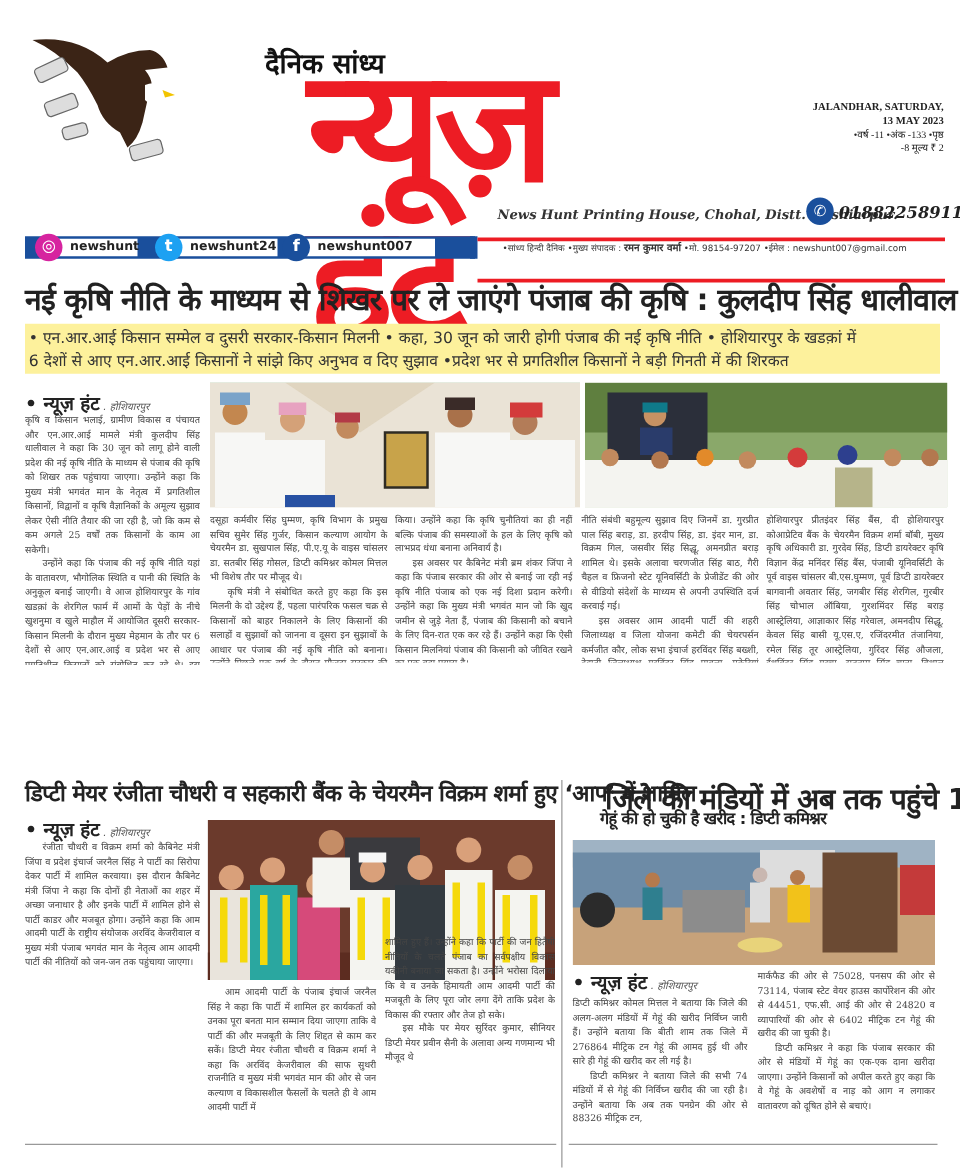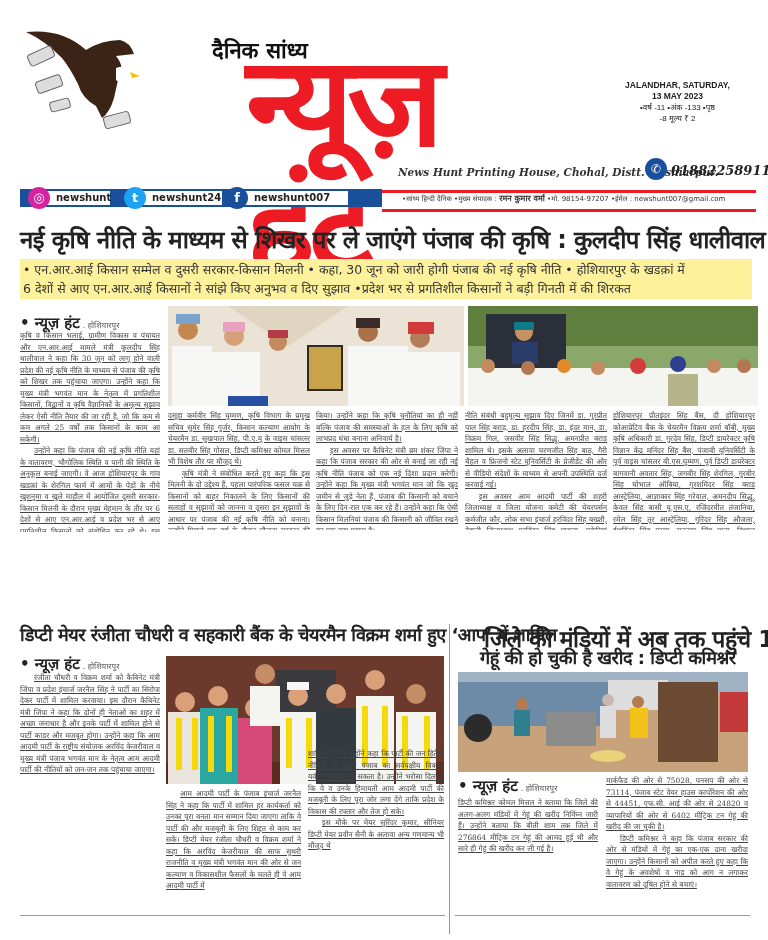--- a/index.html
+++ b/index.html
@@ -4,41 +4,41 @@
 <style>
 *{box-sizing:border-box;margin:0;padding:0;}
 html,body{width:768px;height:940px;background:#fff;overflow:hidden;}
 body{font-family:"DejaVu Serif",serif;color:#222;position:relative;}
 .abs{position:absolute;}
 
 .eagle{left:22px;top:28px;width:140px;height:108px;}
 .daily{left:212px;top:34px;font-family:"DejaVu Sans",sans-serif;font-size:22px;font-weight:bold;color:#111;}
 .logo{left:198px;top:46px;width:330px;height:140px;margin-left:48px;}
 .logo-text{position:absolute;left:0;top:-6px;font-family:"DejaVu Sans",sans-serif;font-weight:900;font-size:124px;color:#ed1c24;letter-spacing:-6px;line-height:1;transform:scaleX(1.05);transform-origin:left;}
-.dateline{left:600px;top:80px;width:155px;text-align:center;font-family:Liberation Sans, sans-serif;font-size:8px;line-height:11px;}
+.dateline{left:600px;top:80px;width:155px;text-align:right;font-family:Liberation Serif, serif;font-size:8px;line-height:11px;}
 .dateline .b{font-weight:bold;font-size:8.5px;}
 .address{left:398px;top:166px;font-style:italic;font-weight:bold;font-size:10.5px;color:#333;font-family:"DejaVu Serif",serif;}
 .phone-ic{left:645px;top:158px;width:22px;height:22px;border-radius:50%;background:#1a4f9c;color:#fff;font-size:12px;text-align:center;line-height:22px;}
 .phone{left:671px;top:163px;font-style:italic;font-weight:bold;font-size:13px;color:#222;}
 .socialbar{left:20px;top:189px;width:360px;height:18px;background:#1a4f9c;}
 .soc{position:absolute;top:2px;height:14px;background:#fff;font-family:"DejaVu Sans",sans-serif;font-weight:bold;font-size:10px;line-height:14px;color:#222;padding-left:24px;}
 .soc-ic{position:absolute;top:-4px;width:22px;height:22px;border-radius:50%;color:#fff;text-align:center;font-weight:bold;font-size:13px;line-height:22px;font-family:"DejaVu Sans",sans-serif;}
-.editbar{left:382px;top:190px;width:374px;height:22px;border-top:3px solid #ed1c24;border-bottom:3px solid #ed1c24;font-family:"DejaVu Sans",sans-serif;font-size:7px;line-height:12px;padding-left:20px;color:#333;white-space:nowrap;overflow:hidden;}
+.editbar{left:382px;top:190px;width:374px;height:36px;border-top:3px solid #ed1c24;border-bottom:3px solid #ed1c24;font-family:"DejaVu Sans",sans-serif;font-size:7px;line-height:12px;padding-left:20px;color:#333;white-space:nowrap;overflow:hidden;}
 .editbar b{font-size:8px;}
 .bluebar-r{left:376px;top:189px;width:6px;height:18px;background:#1a4f9c;}
 
 .h1{left:20px;top:222px;width:730px;font-family:"DejaVu Sans",sans-serif;font-size:24px;font-weight:bold;color:#222;letter-spacing:-0.6px;white-space:nowrap;}
 .deck{left:20px;top:259px;width:732px;height:40px;background:#fdf19c;font-family:"DejaVu Sans",sans-serif;font-size:12.5px;line-height:19px;color:#333;padding:1px 3px;overflow:hidden;}
 
-.col{font-size:7.4px;line-height:11.5px;color:#444;text-align:justify;font-family:"DejaVu Serif",serif;overflow:hidden;text-decoration:underline;}
+.col{font-size:7.4px;line-height:11.5px;color:#444;text-align:justify;font-family:"DejaVu Serif",serif;overflow:hidden;}
 .col p{text-indent:14px;}
 .col p.ni{text-indent:0;}
 .byline{font-family:"DejaVu Sans",sans-serif;font-size:9px;color:#222;}
 .byline b{font-weight:bold;font-size:15px;}
-.byline span{font-size:8px;color:#555;}
+.byline span{font-size:8px;color:#555;font-style:italic;}
 .photo{position:absolute;overflow:hidden;}
 .rule-v{position:absolute;width:1px;background:#999;}
 .rule-h{position:absolute;height:1px;background:#999;}
 .h2{font-family:"DejaVu Sans",sans-serif;font-weight:bold;color:#222;letter-spacing:-0.5px;white-space:nowrap;}
 </style>
 </head>
 <body>
 
 <div class="abs eagle">
   <svg width="140" height="108" viewBox="0 0 140 108">
@@ -213,21 +213,21 @@
 </div>
 <div class="abs col" style="left:166px;top:788px;width:135px;height:124px;">
   <p>आम आदमी पार्टी के पंजाब इंचार्ज जरनैल सिंह ने कहा कि पार्टी में शामिल हर कार्यकर्ता को उनका पूरा बनता मान सम्मान दिया जाएगा ताकि वे पार्टी की और मजबूती के लिए शिद्दत से काम कर सकें। डिप्टी मेयर रंजीता चौधरी व विक्रम शर्मा ने कहा कि अरविंद केजरीवाल की साफ सुथरी राजनीति व मुख्य मंत्री भगवंत मान की ओर से जन कल्याण व विकासशील फैसलों के चलते ही वे आम आदमी पार्टी में</p>
 </div>
 <div class="abs col" style="left:308px;top:748px;width:136px;height:124px;">
   <p class="ni">शामिल हुए हैं। उन्होंने कहा कि पार्टी की जन हितैषी नीतियों के चलते पंजाब का सर्वपक्षीय विकास यकीनी बनाया जा सकता है। उन्होंने भरोसा दिलाया कि वे व उनके हिमायती आम आदमी पार्टी की मजबूती के लिए पूरा जोर लगा देंगे ताकि प्रदेश के विकास की रफ्तार और तेज हो सके।</p>
   <p>इस मौके पर मेयर सुरिंदर कुमार, सीनियर डिप्टी मेयर प्रवीन सैनी के अलावा अन्य गणमान्य भी मौजूद थे</p>
 </div>
 
 <div class="abs h2" style="left:484px;top:622px;font-size:23px;">जिले की मंडियों में अब तक पहुंचे 100 प्रतिशत</div>
-<div class="abs h2" style="left:480px;top:645px;font-size:18px;">गेहूं की हो चुकी है खरीद : डिप्टी कमिश्नर</div>
+<div class="abs h2" style="left:480px;top:645px;font-size:13px;">गेहूं की हो चुकी है खरीद : डिप्टी कमिश्नर</div>
 <div class="photo" style="left:458px;top:672px;width:290px;height:100px;">
   <svg width="290" height="100" viewBox="0 0 290 100">
     <rect width="290" height="100" fill="#c7a27a"></rect>
     <rect x="0" y="0" width="290" height="22" fill="#9fb3c4"></rect>
     <rect x="0" y="10" width="150" height="44" fill="#6d8ba6"></rect>
     <circle cx="20" cy="56" r="14" fill="#2b2b2b"></circle>
     <rect x="150" y="8" width="60" height="30" fill="#ddd"></rect>
     <rect x="200" y="10" width="60" height="80" fill="#6b4a33"></rect>
     <rect x="262" y="20" width="28" height="40" fill="#c43a3a"></rect>
     <rect x="88" y="40" width="50" height="34" fill="#8c8c8c"></rect>
@@ -238,18 +238,19 @@
     <circle cx="180" cy="30" r="6" fill="#b57a4d"></circle>
       <rect x="172" y="36" width="18" height="30" fill="#f2c21a"></rect>
     <ellipse cx="150" cy="84" rx="18" ry="6" fill="#e8d37a"></ellipse>
   </svg>
 </div>
 <div class="abs byline" style="left:458px;top:775px;">
   <b>• न्यूज़ हंट</b> <span>. होशियारपुर</span>
 </div>
 <div class="abs col" style="left:458px;top:797px;width:140px;height:115px;">
   <p class="ni">डिप्टी कमिश्नर कोमल मित्तल ने बताया कि जिले की अलग-अलग मंडियों में गेहूं की खरीद निर्विघ्न जारी हैं। उन्होंने बताया कि बीती शाम तक जिले में 276864 मीट्रिक टन गेहूं की आमद हुई थी और सारे ही गेहूं की खरीद कर ली गई है।</p>
+  <p>डिप्टी कमिश्नर ने बताया जिले की सभी 74 मंडियों में से गेहूं की निर्विघ्न खरीद की जा रही है। उन्होंने बताया कि अब तक पनग्रेन की ओर से 88326 मीट्रिक टन,</p>
 </div>
 <div class="abs col" style="left:606px;top:775px;width:142px;height:137px;">
   <p class="ni">मार्कफैड की ओर से 75028, पनसप की ओर से 73114, पंजाब स्टेट वेयर हाउस कार्पोरेशन की ओर से 44451, एफ.सी. आई की ओर से 24820 व व्यापारियों की ओर से 6402 मीट्रिक टन गेहूं की खरीद की जा चुकी है।</p>
   <p>डिप्टी कमिश्नर ने कहा कि पंजाब सरकार की ओर से मंडियों में गेहूं का एक-एक दाना खरीदा जाएगा। उन्होंने किसानों को अपील करते हुए कहा कि वे गेहूं के अवशेषों व नाड़ को आग न लगाकर वातावरण को दूषित होने से बचाएं।</p>
 </div>
 <div class="rule-h" style="left:455px;top:915px;width:295px;"></div>
 
 </body></html>

